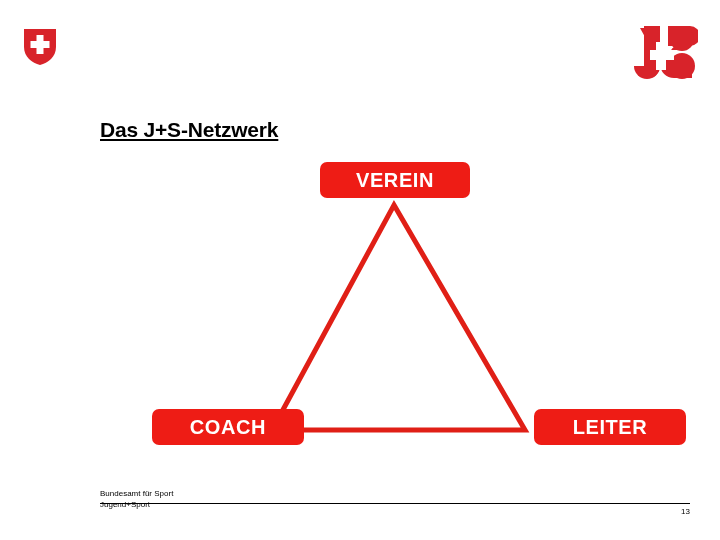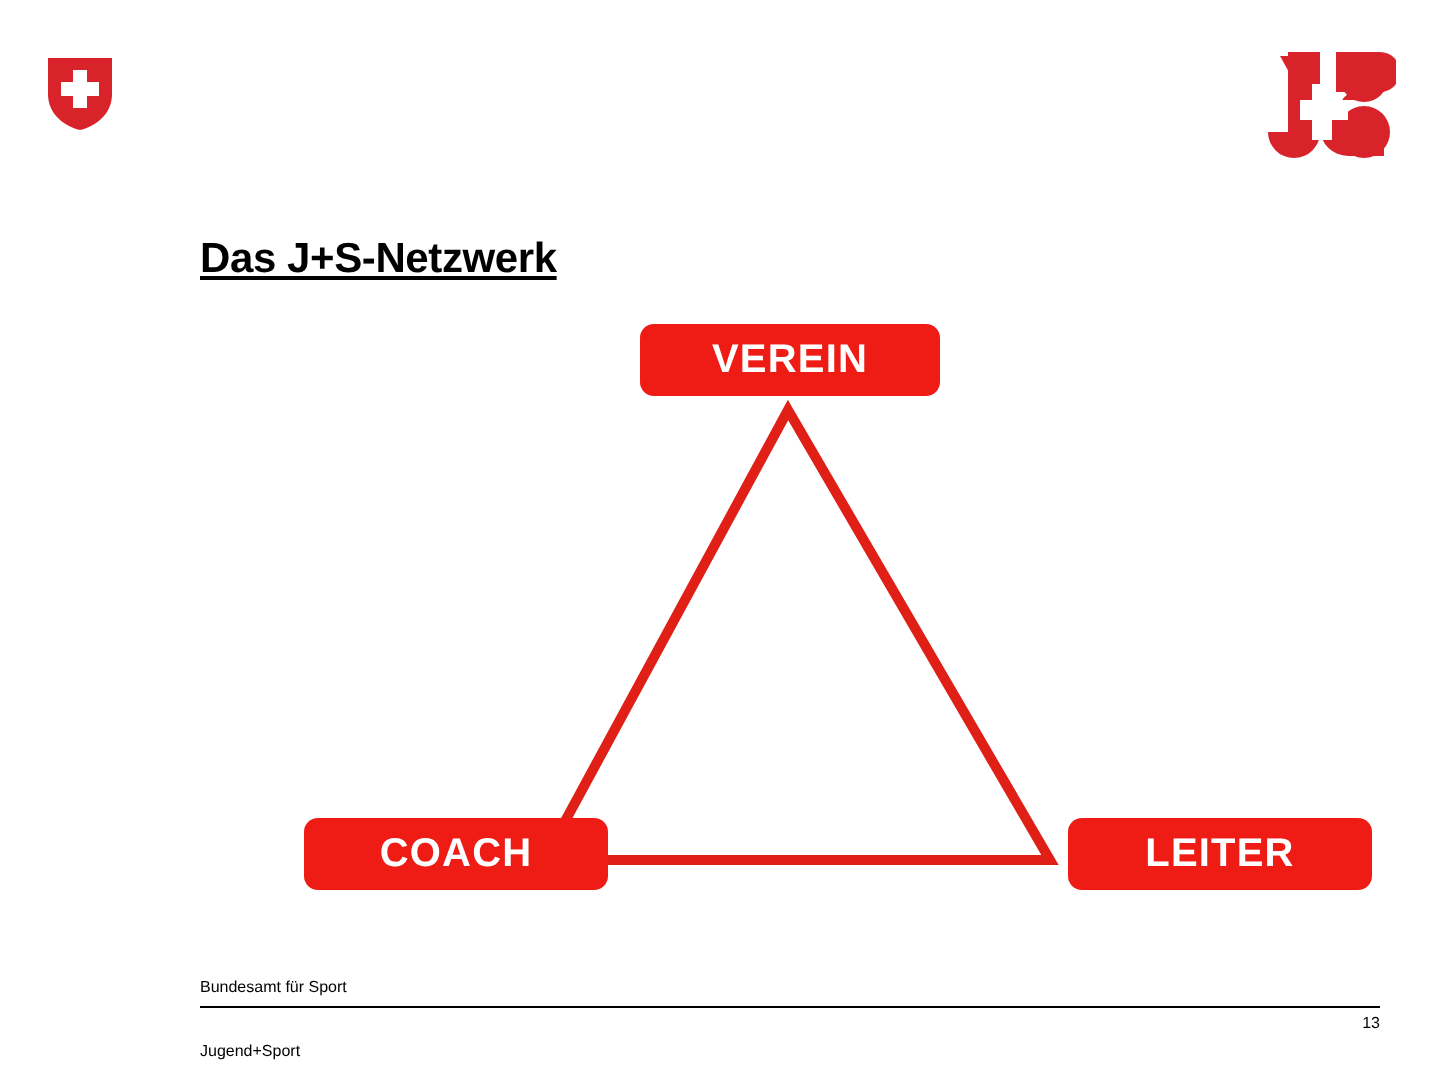--- a/index.html
+++ b/index.html
@@ -128,21 +128,21 @@
     position: absolute;
     left: 100px;
     top: 489px;
     font-size: 8px;
     color: #000000;
     white-space: nowrap;
   }
   .footer-line2 {
     position: absolute;
     left: 100px;
-    top: 521px;
+    top: 500px;
     font-size: 8px;
     color: #000000;
     white-space: nowrap;
     text-align: center;
   }
   .page-number {
     position: absolute;
     left: 640px;
     top: 507px;
     width: 50px;

